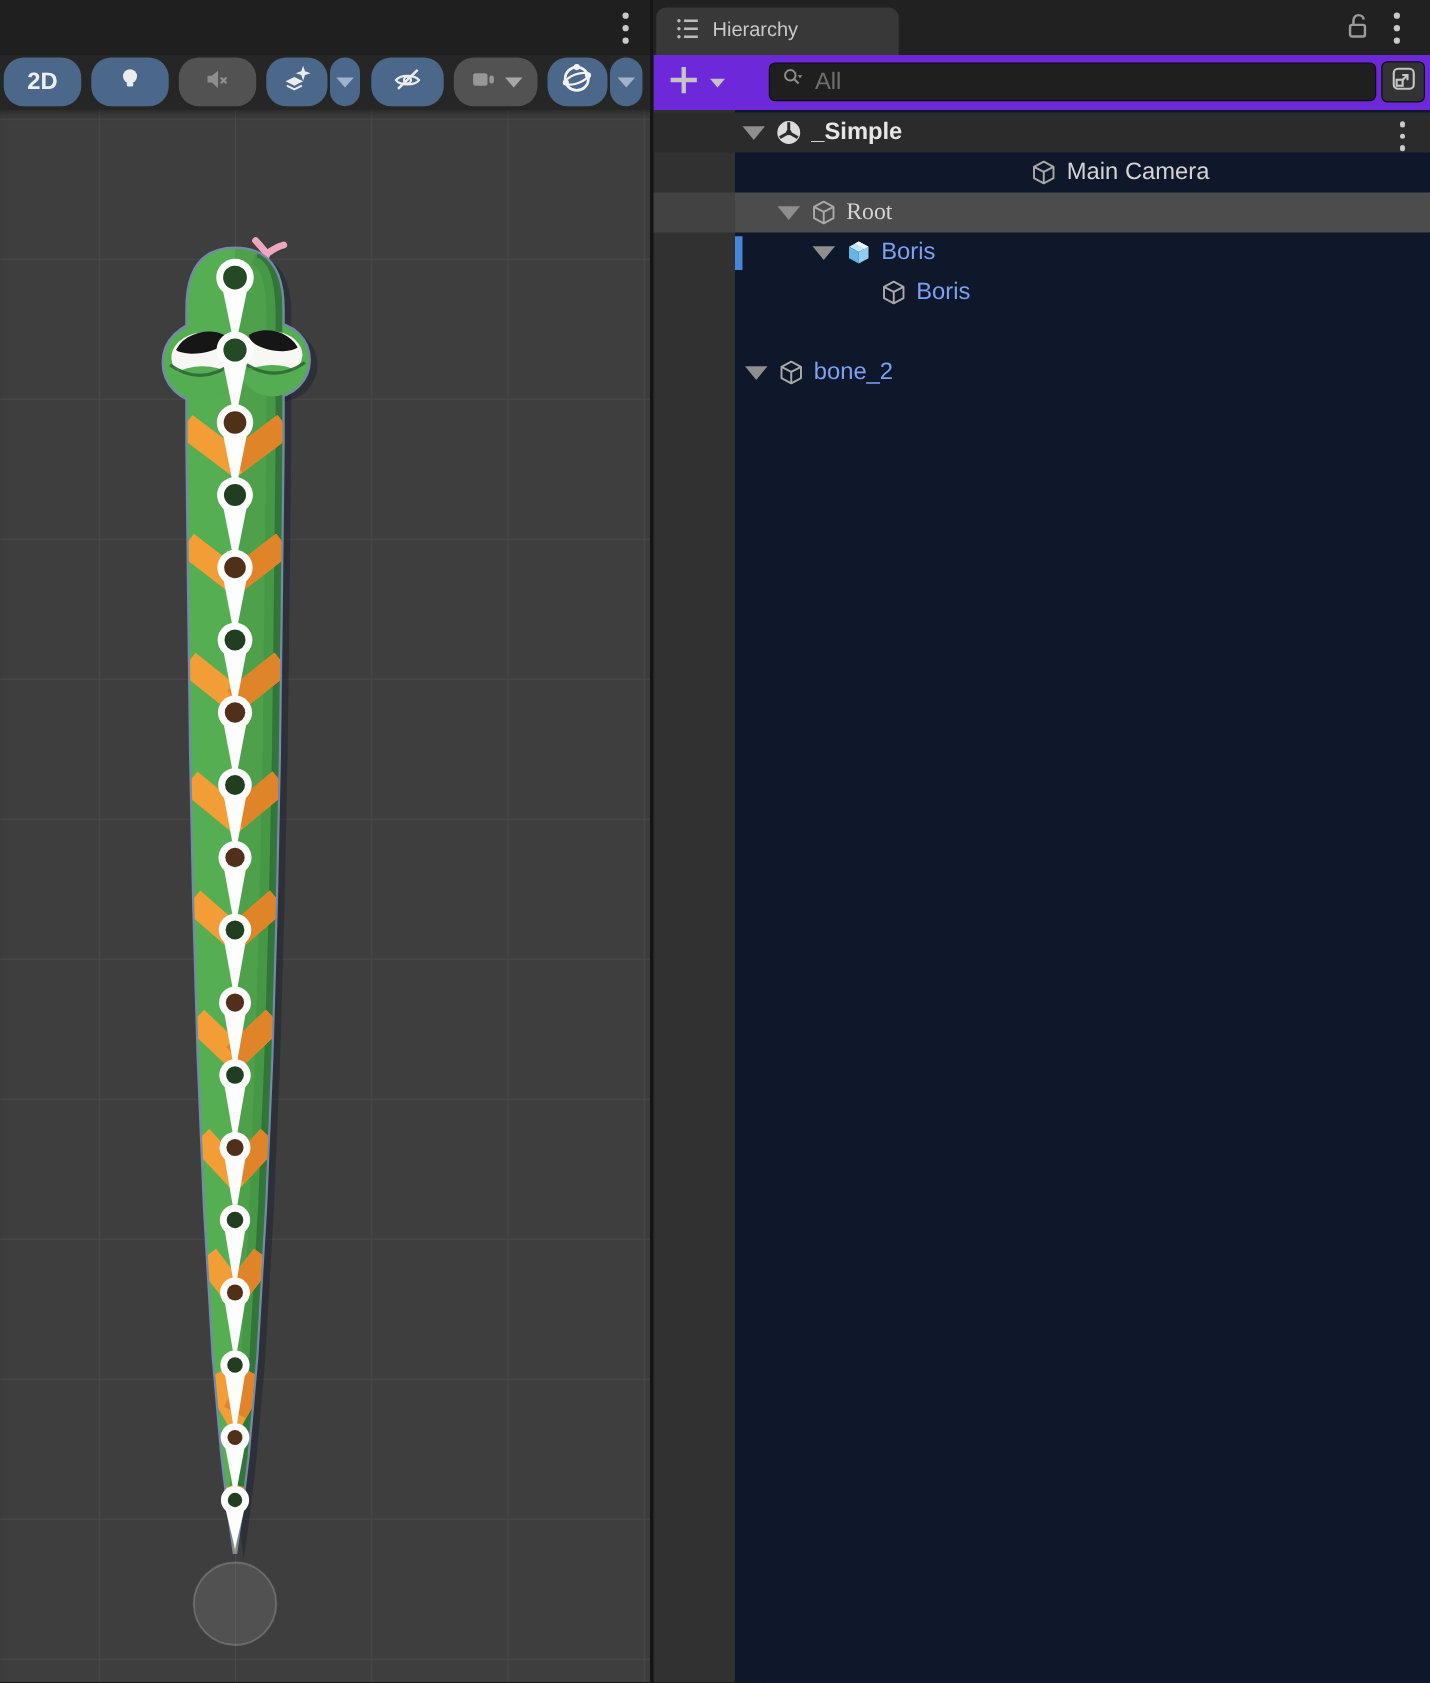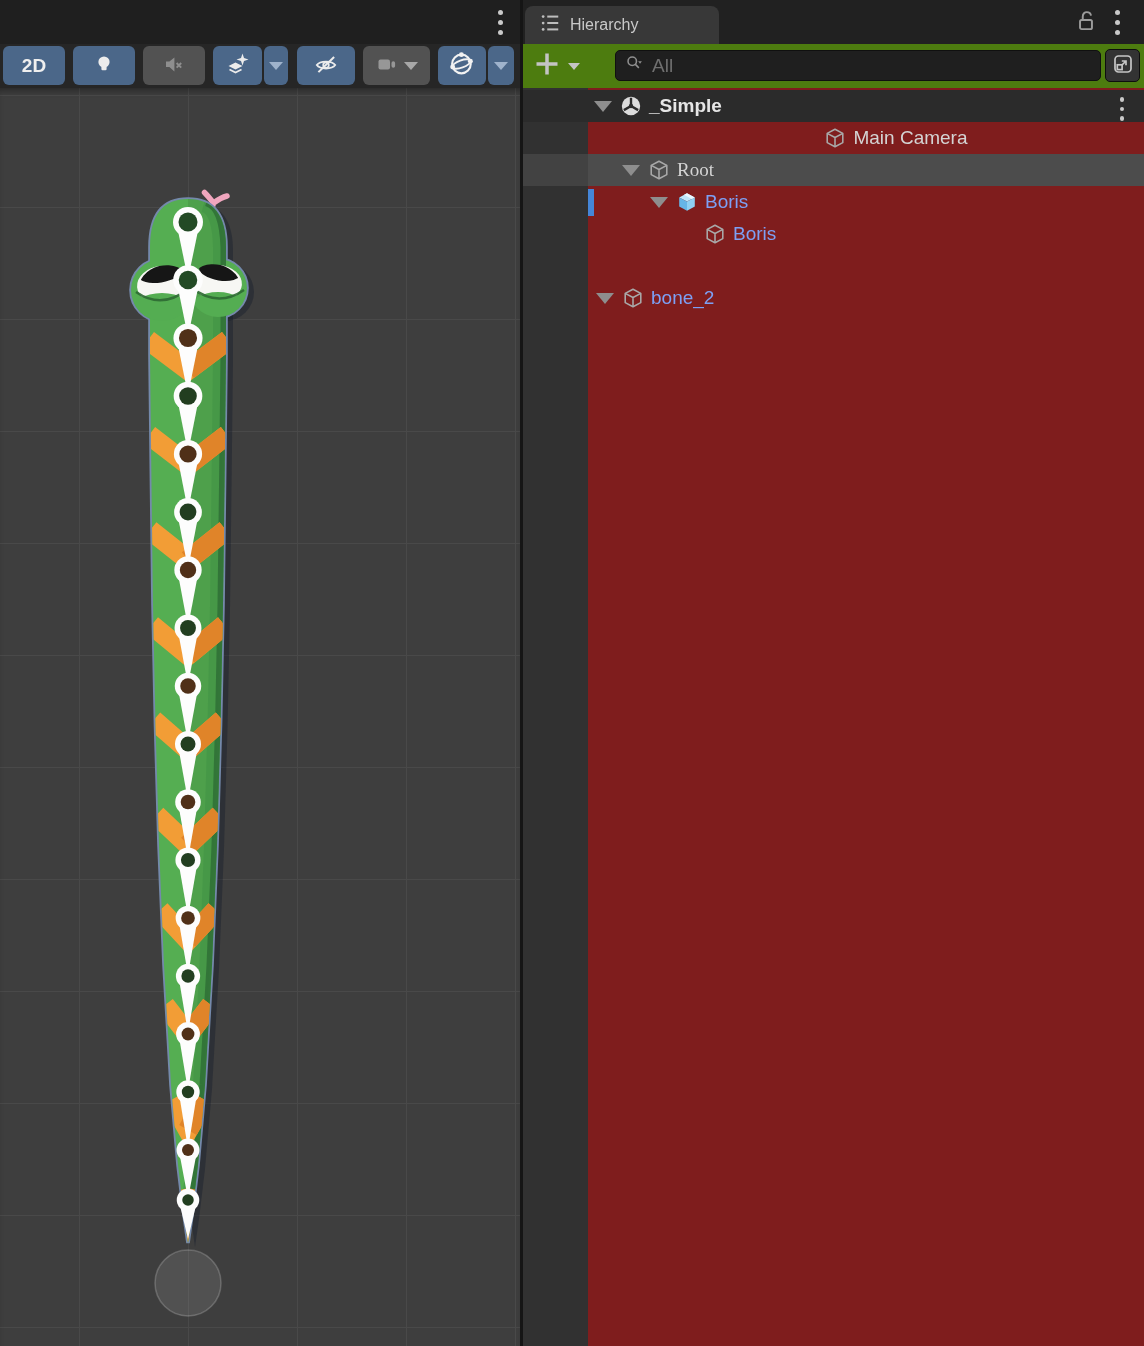--- a/index.html
+++ b/index.html
@@ -7,21 +7,21 @@
   .root { position:relative; width:1144px; height:1346px; background:#282828; overflow:hidden; }
 
   
   .scene-pane { position:absolute; left:0; top:0; width:520px; height:1346px; }
   .scene-topbar { position:absolute; left:0; top:0; width:520px; height:44px; background:#1F1F1F; }
   .kebab { display:flex; flex-direction:column; gap:5px; align-items:center; }
   .kebab i { width:5px; height:5px; border-radius:50%; background:#C9C9C9; }
   .scene-topbar .kebab { position:absolute; right:17px; top:10px; }
 
   .scene-toolbar { position:absolute; left:0; top:44px; width:520px; height:44px; background:#262626; }
-  .tbtn { position:absolute; top:2px; height:39px; border-radius:6px; background:#525252;
+  .tbtn { position:absolute; top:2px; height:39px; border-radius:16px; background:#525252;
           display:flex; align-items:center; justify-content:center; gap:4px; }
   .tbtn.active { background:#4B6789; }
   .tbtn .lbl2d { color:#EFEFEF; font-size:19px; font-weight:bold; }
   .arr { width:0; height:0; border-left:7px solid transparent; border-right:7px solid transparent;
          border-top:8px solid #A8A8A8; }
   .tbtn.active .arr { border-top-color:#9FB3CC; }
 
   .scene-viewport { position:absolute; left:0; top:88px; width:520px; height:1258px;
       background-color:#3E3E3E;
       background-image: linear-gradient(to right,#494949 1px,transparent 1px),
@@ -36,33 +36,33 @@
 
   
   .hier-pane { position:absolute; left:523px; top:0; width:621px; height:1346px; background:#3A3A3A; }
   .tabbar { position:absolute; left:0; top:0; width:621px; height:44px; background:#212121; }
   .tab { position:absolute; left:2px; top:6px; width:194px; height:38px; background:#383838;
          border-radius:8px 8px 0 0; display:flex; align-items:center; padding-left:14px; gap:9px; }
   .tab-title { color:#C9C9C9; font-size:16px; }
   .tab-lock { position:absolute; left:550px; top:8px; }
   .tabbar .kebab { position:absolute; left:592px; top:10px; }
 
-  .hier-toolbar { position:absolute; left:0; top:44px; width:621px; height:44px; background:#4d7c0f; }
+  .hier-toolbar { position:absolute; left:0; top:44px; width:621px; height:44px; background:#6d28d9; }
   .plus-btn { position:absolute; left:10px; top:6px; width:58px; height:32px; display:flex;
               align-items:center; gap:7px; }
   .plus-btn .arr { border-left-width:6px; border-right-width:6px; border-top-width:7px; border-top-color:#C4C4C4;}
   .searchbox { position:absolute; left:92px; top:6px; width:486px; height:31px; background:#1F1F1F;
                border:1px solid #101010; border-radius:5px; display:flex; align-items:center; padding:0 8px; gap:6px; }
   .searchbox input { flex:1; background:transparent; border:none; outline:none; color:#CFCFCF; font-size:19px;
                      font-family:"Liberation Sans","DejaVu Sans",sans-serif; }
   .searchbox input::placeholder { color:#6F6F6F; }
   .expand-btn { position:absolute; left:582px; top:5px; width:35px; height:33px; background:#333333;
                 border:1px solid #0E0E0E; border-radius:5px; display:flex; align-items:center; justify-content:center; }
 
-  .tree { position:absolute; left:0; top:88px; width:621px; height:1258px; background:#7f1d1d; }
+  .tree { position:absolute; left:0; top:88px; width:621px; height:1258px; background:#0f172a; }
   .gutter { position:absolute; left:0; top:0; width:65px; height:1258px; background:#313131; }
   .row { position:absolute; left:0; width:621px; height:32px; display:flex; align-items:center; }
   .row .tri { width:18px; flex:0 0 18px; display:flex; justify-content:center; }
   .tri-down { width:0; height:0; border-left:9px solid transparent; border-right:9px solid transparent;
               border-top:11px solid #8E8E8E; }
   .tri-right { width:0; height:0; border-top:8px solid transparent; border-bottom:8px solid transparent;
                border-left:10px solid #787878; }
   .row .ricon { width:22px; height:22px; flex:0 0 22px; margin-left:8px; }
   .row .rlabel { margin-left:7px; font-size:19px; color:#D4D4D4; white-space:nowrap; }
   .row.scene-row { background:#2B2B2B; }

